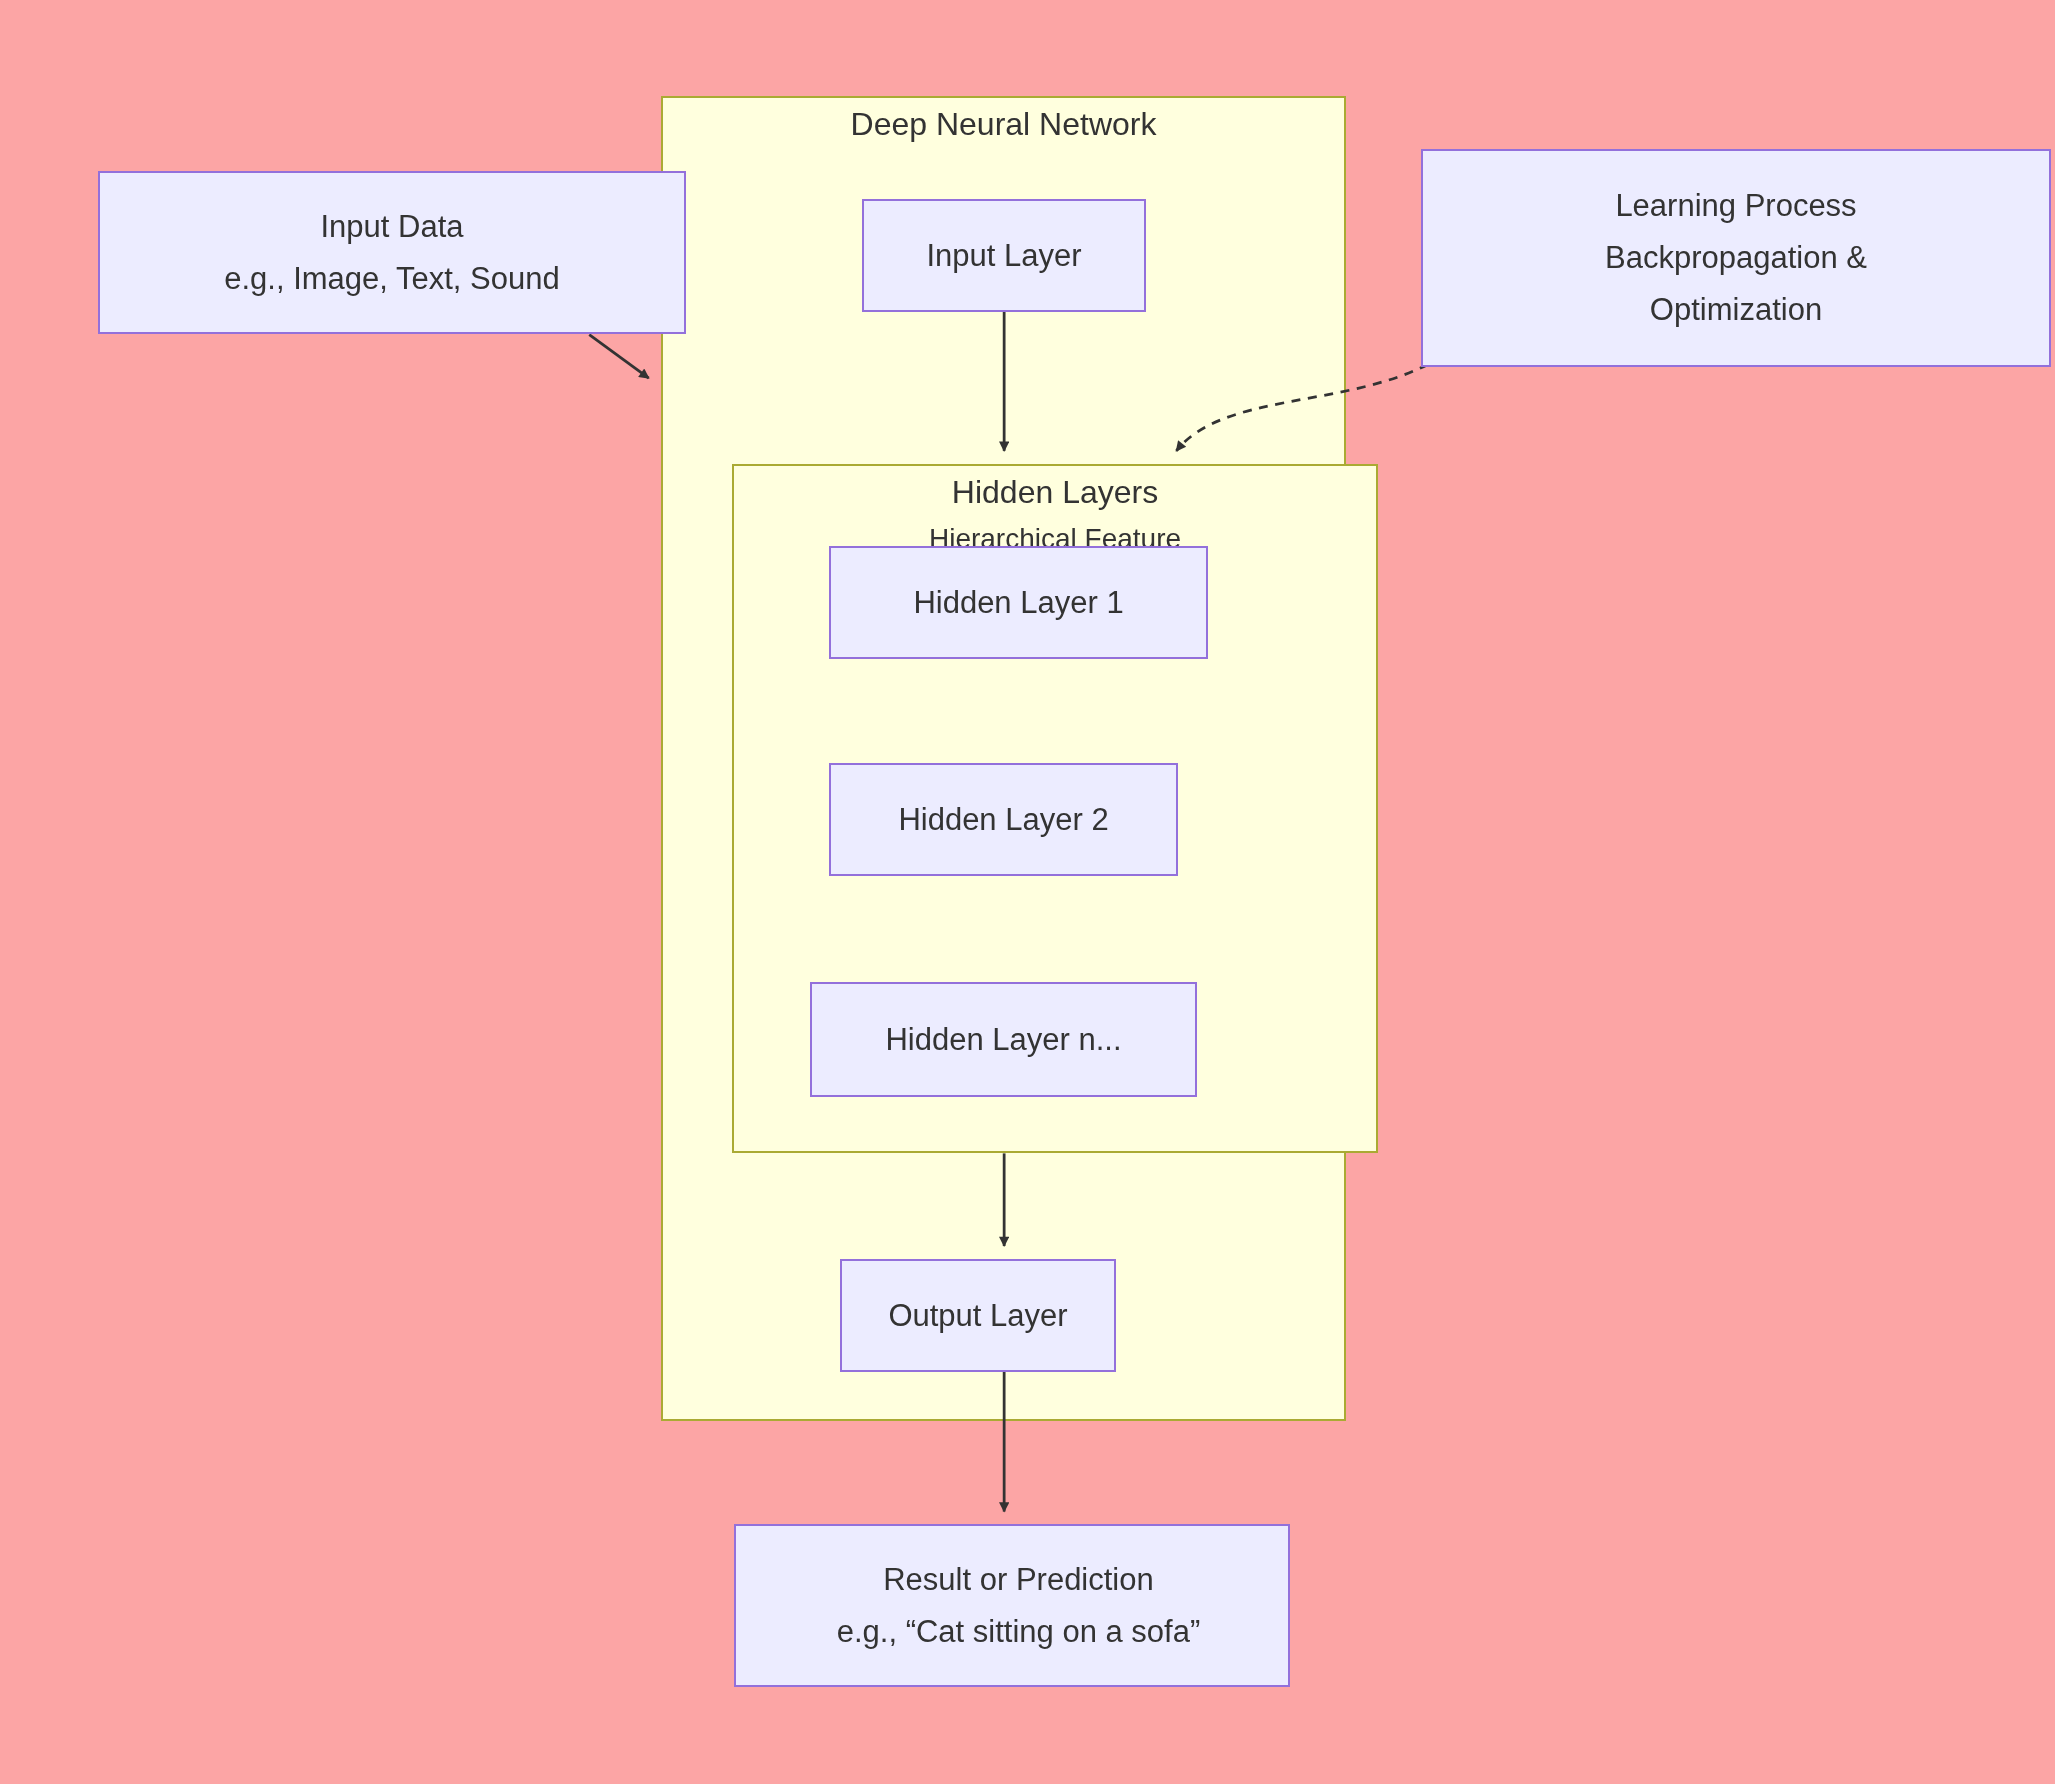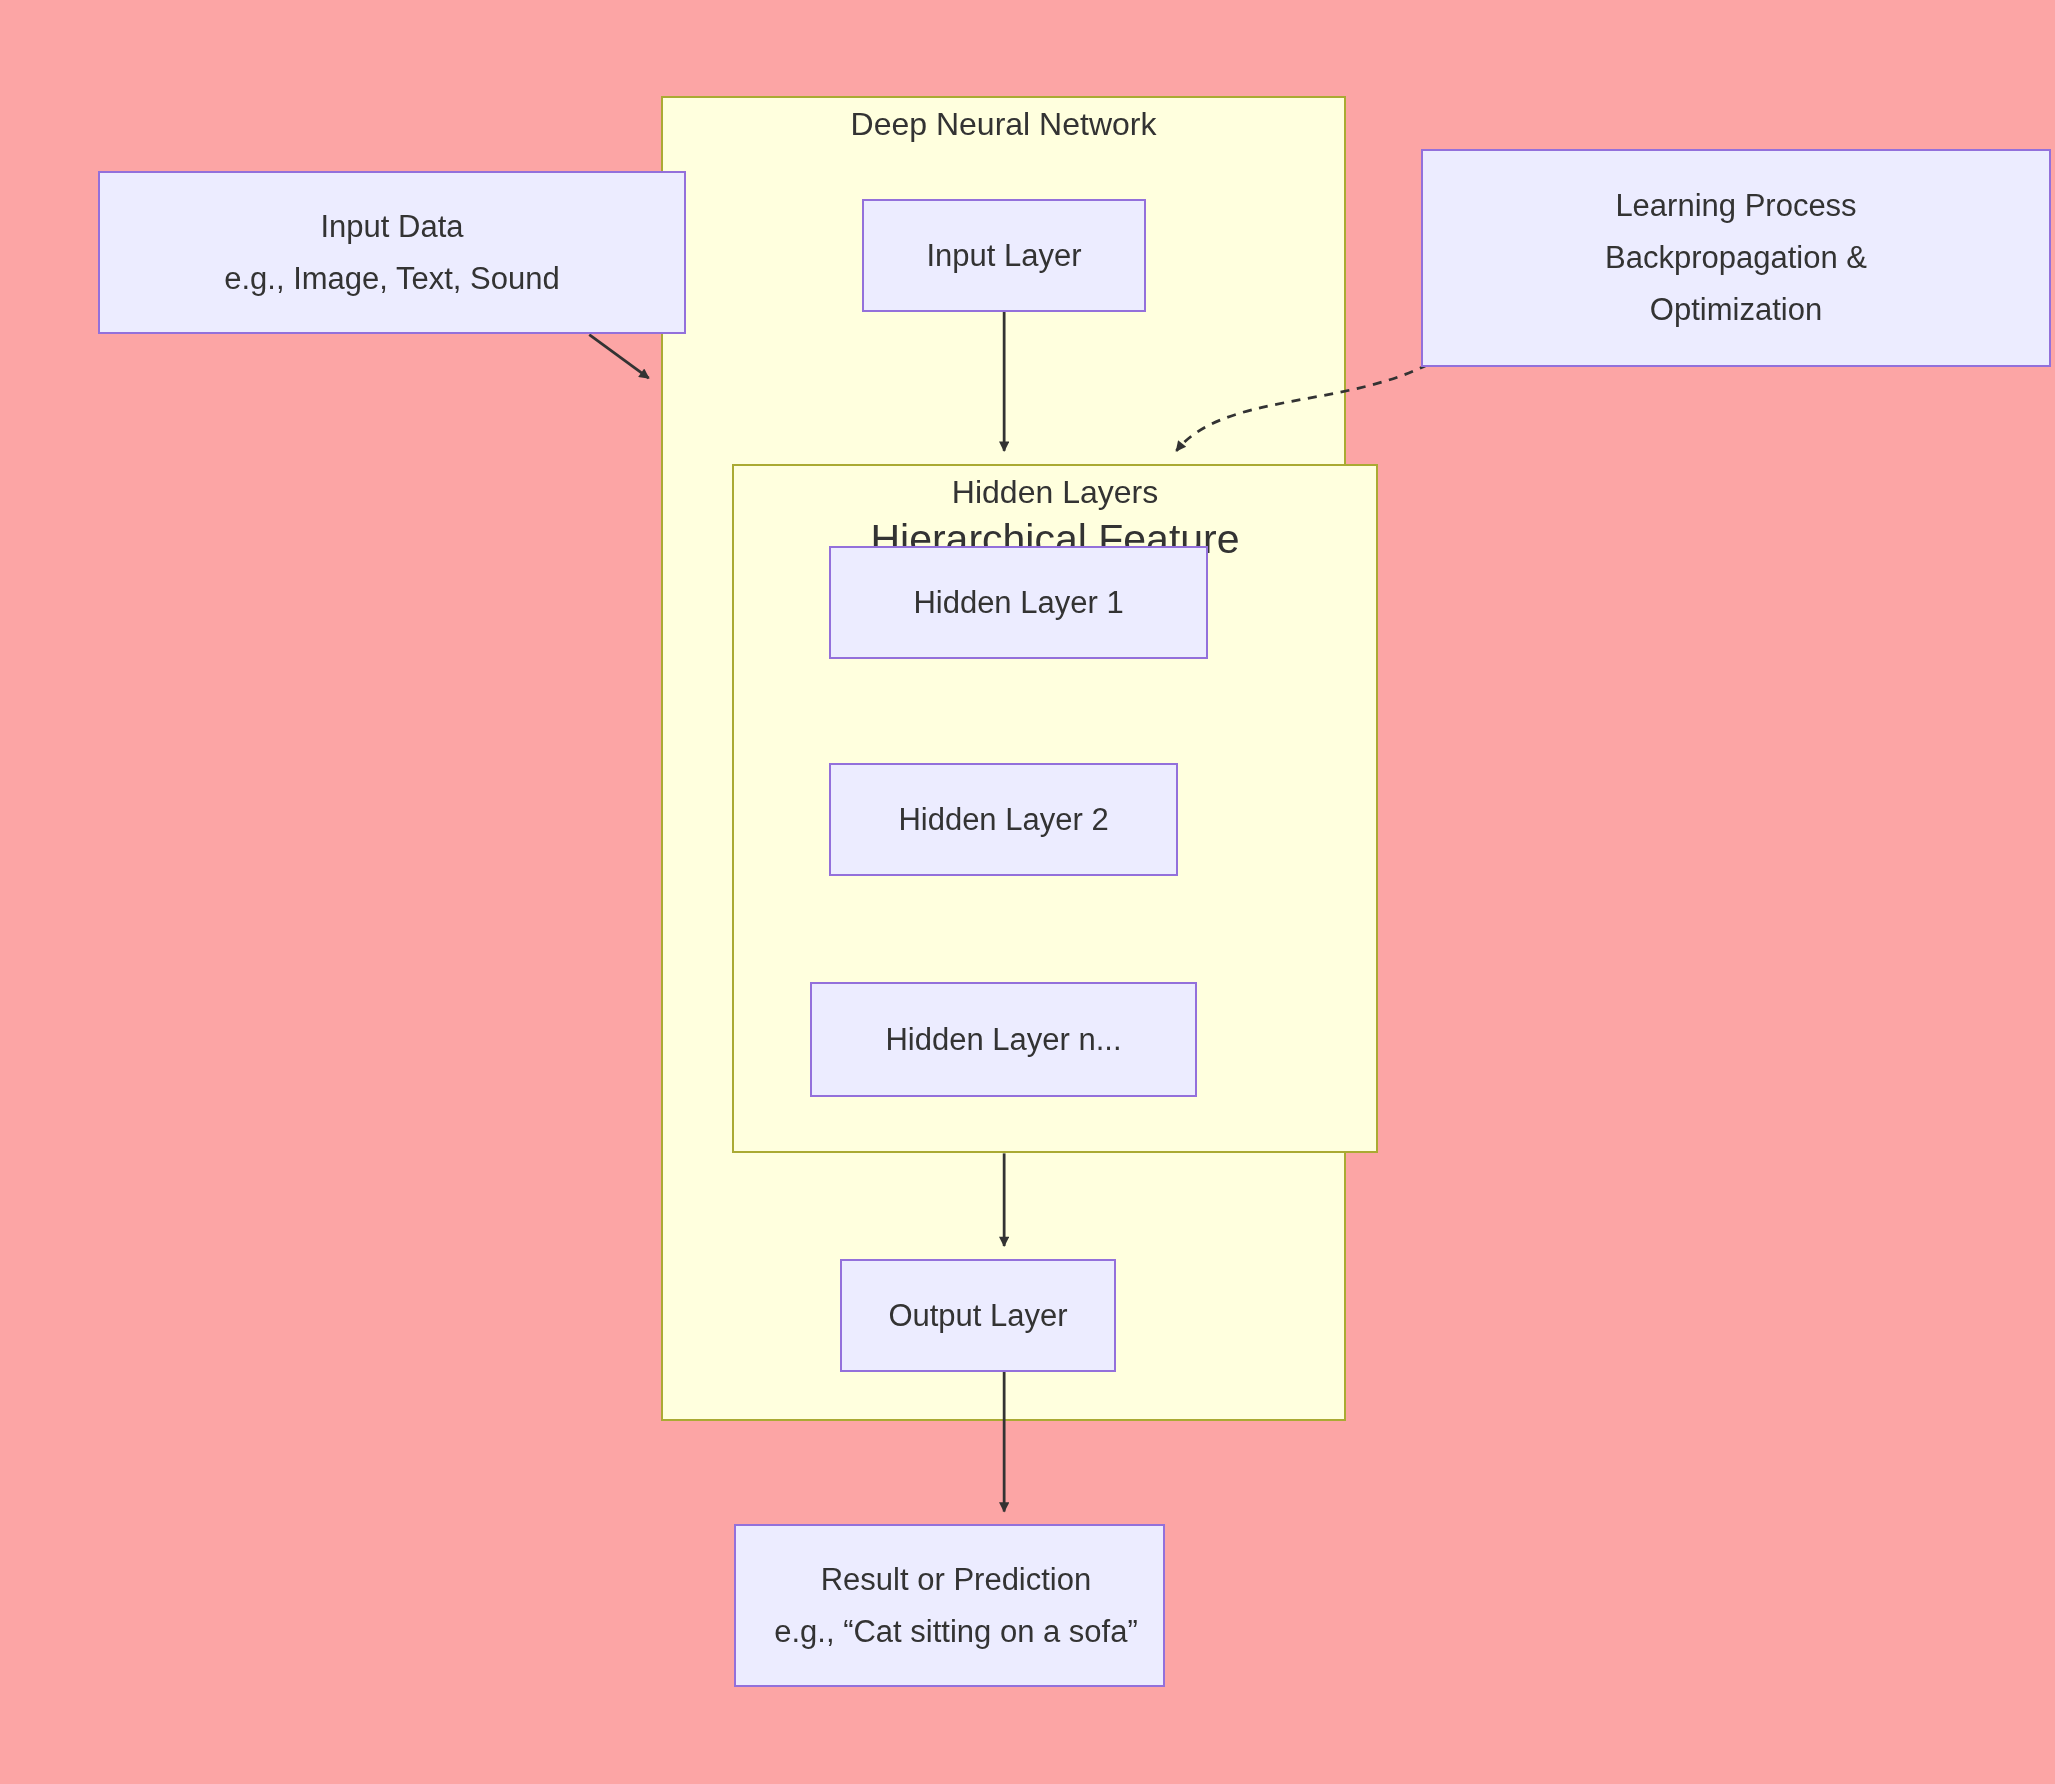--- a/index.html
+++ b/index.html
@@ -24,21 +24,21 @@
     width: 100%;
     text-align: center;
     font-size: 32px;
     line-height: 36px;
     padding-top: 8.3px;
     color: var(--text, #333333);
   }
   .cluster-subtitle {
     width: 100%;
     text-align: center;
-    font-size: 41px;
+    font-size: 28px;
     line-height: 36px;
     margin-top: 11px;
     color: var(--text, #333333);
   }
   .edges { position: absolute; left: 0; top: 0; }
   .edge  { stroke: var(--arrow, #333333); stroke-width: 4px; fill: none; }
   .edge.dotted { stroke-dasharray: 13 11; }
   .node {
     position: absolute;
     box-sizing: border-box;
@@ -53,21 +53,21 @@
     line-height: 52px;
     color: var(--text, #333333);
   }
   .node-input-data   { left: 98px;  top: 171px;  width: 588px; height: 163px; }
   .node-learning     { left: 1421px; top: 149px;  width: 630px; height: 218px; }
   .node-input-layer  { left: 862px; top: 199px;  width: 284px; height: 113px; }
   .node-hidden-1     { left: 829px; top: 546px;  width: 379px; height: 113px; }
   .node-hidden-2     { left: 829px; top: 763px; width: 349px; height: 113px; }
   .node-hidden-n     { left: 810px; top: 982px; width: 387px; height: 115px; text-align: center; }
   .node-output-layer { left: 840px; top: 1259px; width: 276px; height: 113px; }
-  .node-result       { left: 734px; top: 1524px; width: 431px; height: 163px; padding-left: 13px; }
+  .node-result       { left: 734px; top: 1524px; width: 556px; height: 163px; padding-left: 13px; }
   .node .line { display: block; }
 </style>
 </head>
 <body>
 
 <div class="canvas" style="--node-fill: #ECECFF; --node-border: #9370DB; --cluster-fill: #FFFFDE; --cluster-border: #AAAA33; --text: #333333; --arrow: #333333;">
 
   <div class="cluster cluster-dnn">
     <div class="cluster-title">Deep Neural Network</div>
   </div>

